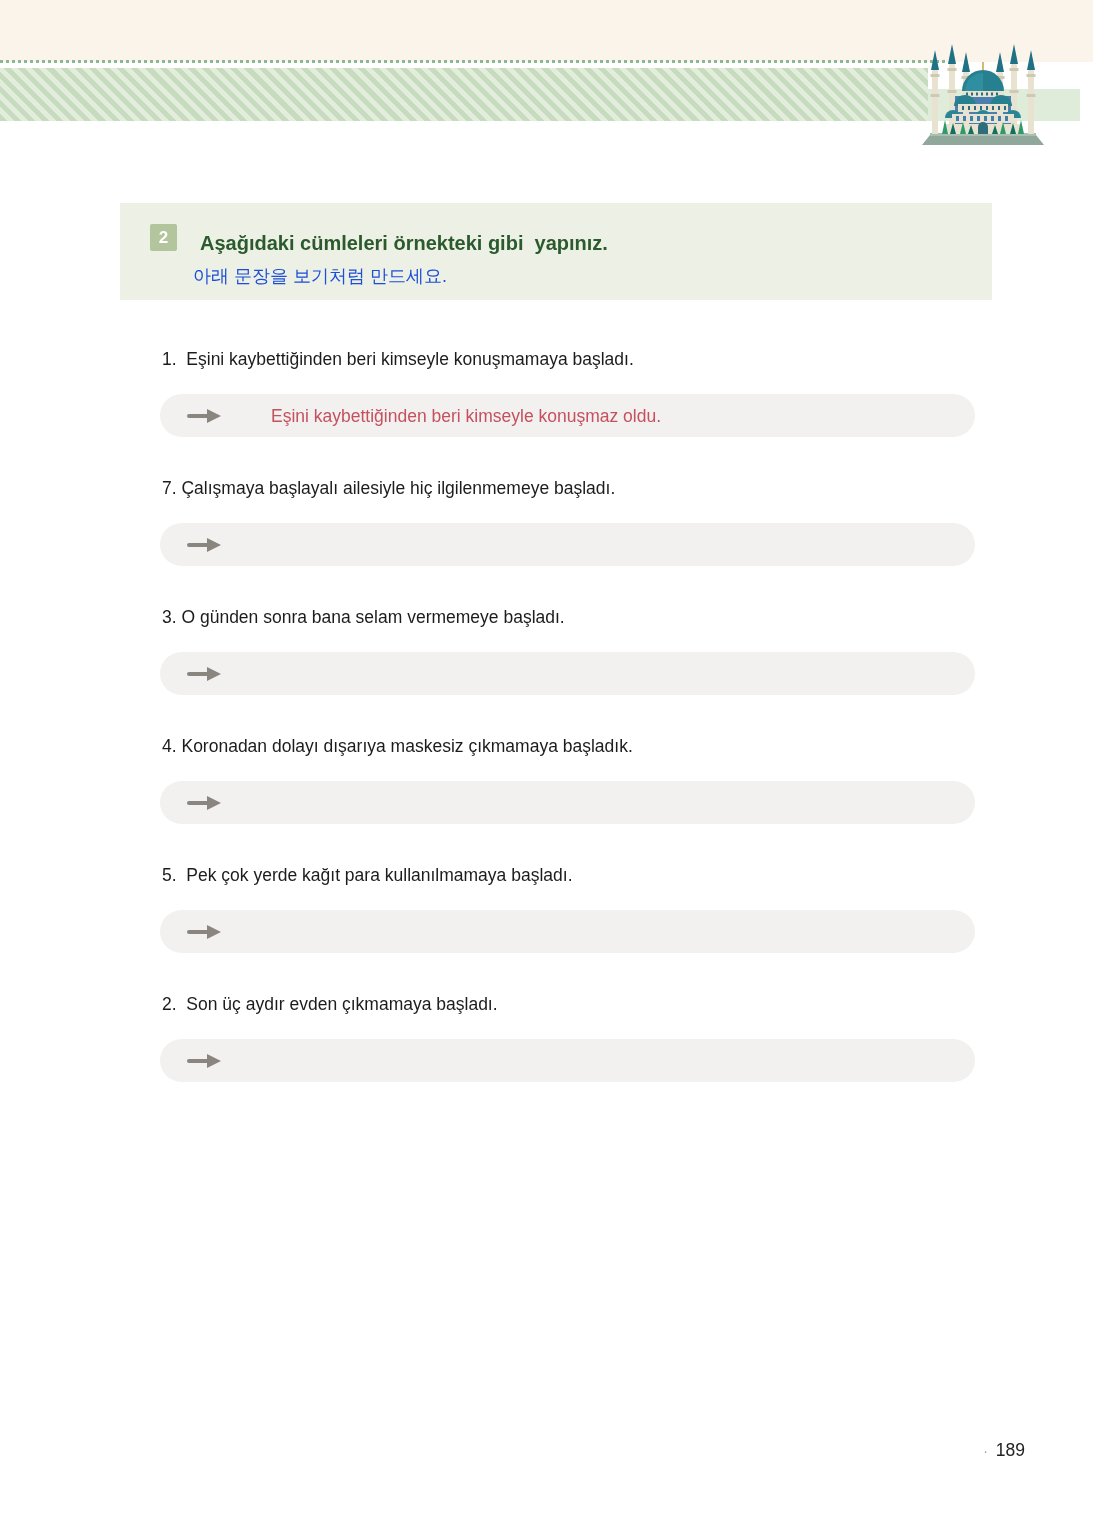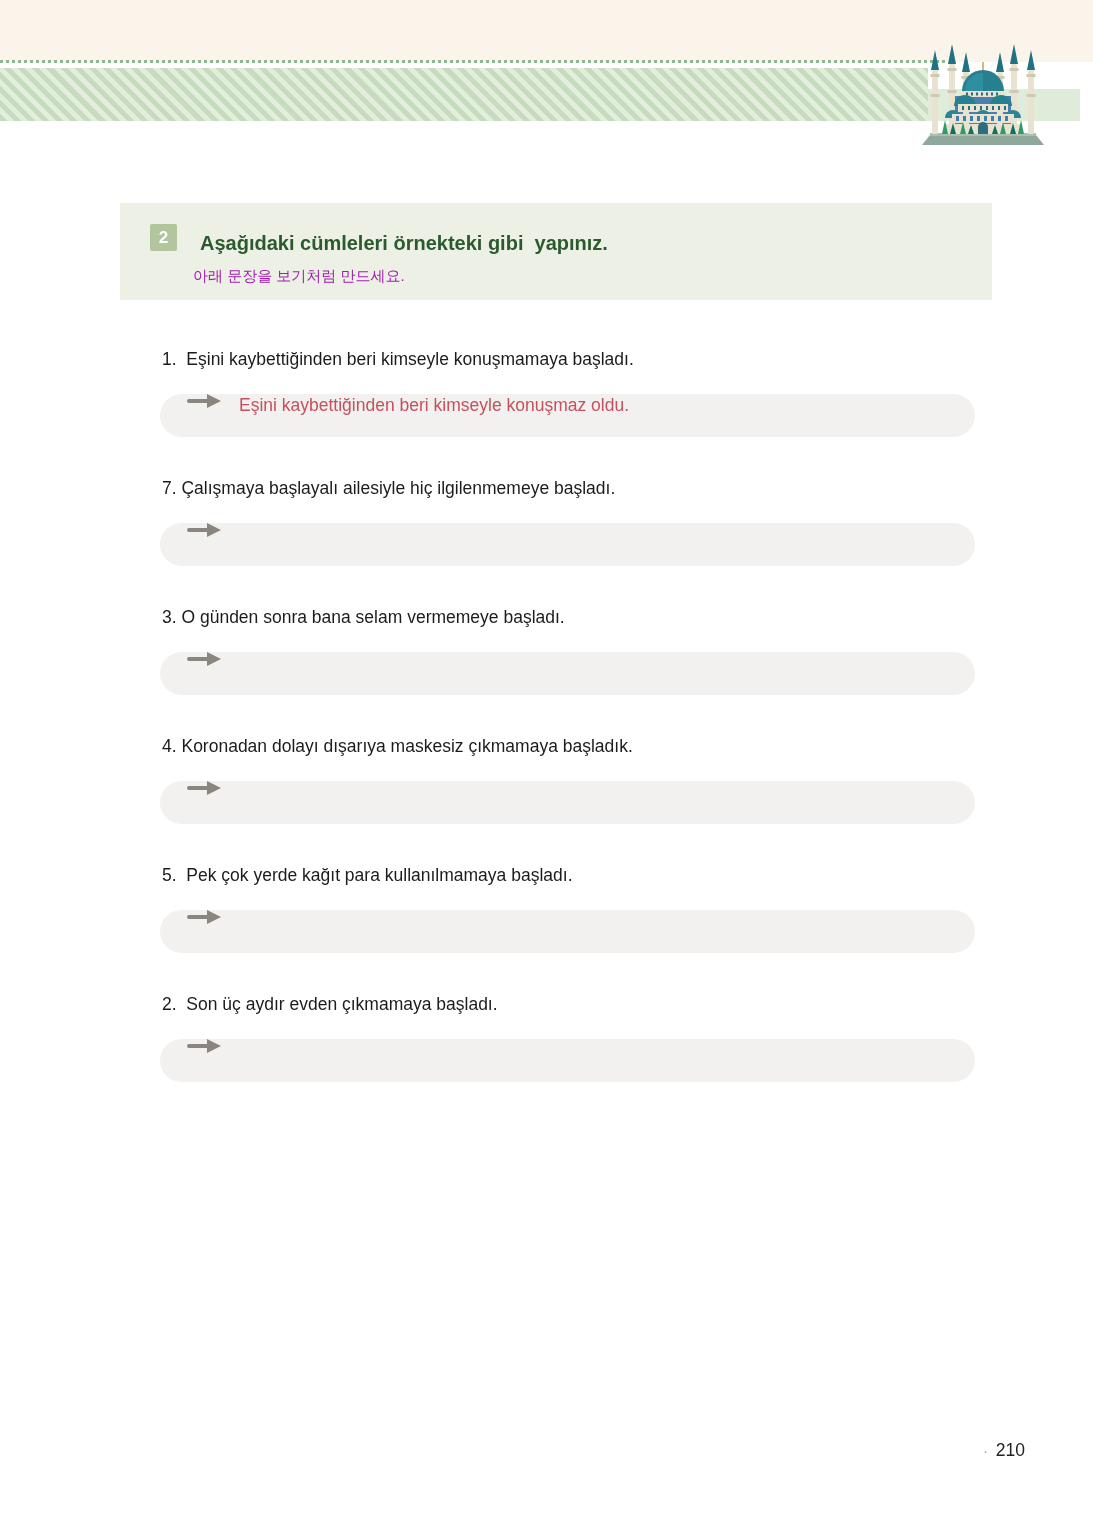--- a/index.html
+++ b/index.html
@@ -47,35 +47,35 @@
     font-size:17px;font-weight:bold;
     display:flex;align-items:center;justify-content:center;
     border-radius:2px;flex:0 0 auto;margin-top:2px;
   }
   .instr-text{margin-left:15px;}
   .instr-title{
     font-size:20px;font-weight:bold;color:#2c5a2f;
     line-height:26px;white-space:pre-wrap;margin:8px;
   }
   .instr-sub{
-    font-size:15px;color:#a21caf;line-height:24px;margin:6px 0 8px 1px;
+    font-size:18px;color:#1d4ed8;line-height:24px;margin:6px 0 8px 1px;
   }
 
   
   .items{
     position:absolute;left:160px;top:348px;width:815px;
   }
   .item{margin-bottom:40px;}
   .prompt{
     font-size:17.5px;color:#1c1c1c;line-height:22px;
     margin:0 0 24px 2px;white-space:pre-wrap;
   }
   .answer-row{
     height:43px;background:#f2f1ef;border-radius:22px;
-    display:flex;align-items:flex-start;padding-left:27px;box-sizing:border-box;
+    display:flex;align-items:center;padding-left:27px;box-sizing:border-box;gap:32px;
   }
   .arrow{flex:0 0 auto;display:block;}
   .answer-text{
     margin-left:18px;font-size:17.5px;color:#c5515f;line-height:22px;
   }
 
   
   .footer{
     position:absolute;top:1440px;right:68px;
     font-size:17.5px;color:#222222;
@@ -270,16 +270,16 @@
           <polygon points="20,0 34,7 20,14" fill="#8b8580"></polygon>
         </svg>
         <span class="answer-text"></span>
       </div>
     </div>
 
   </div>
 
   <div class="footer">
     <span class="dot">·</span>
-    <span>210</span>
+    <span>189</span>
   </div>
 
 </div>
 
 </body></html>

